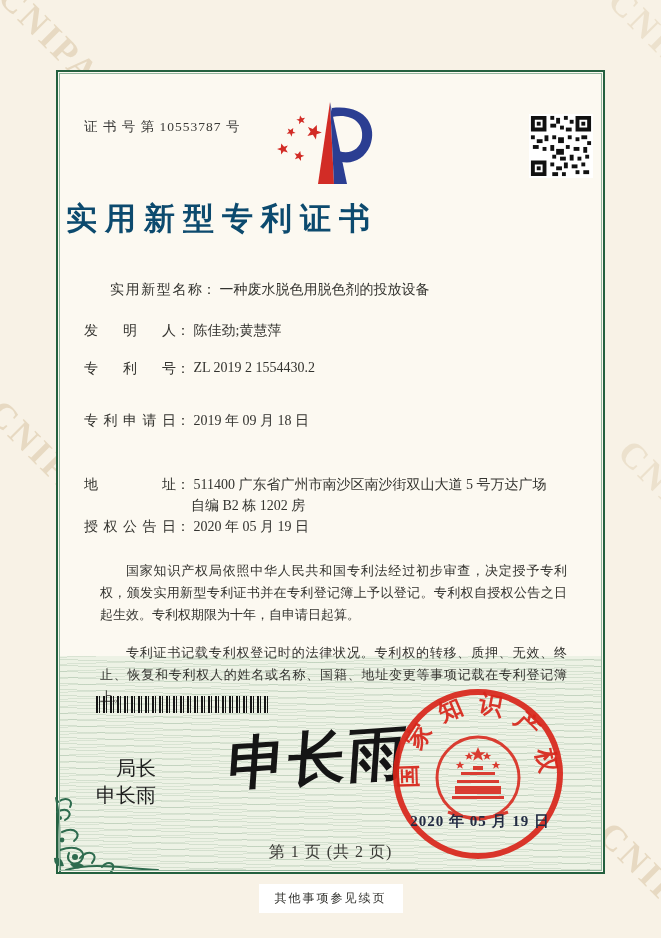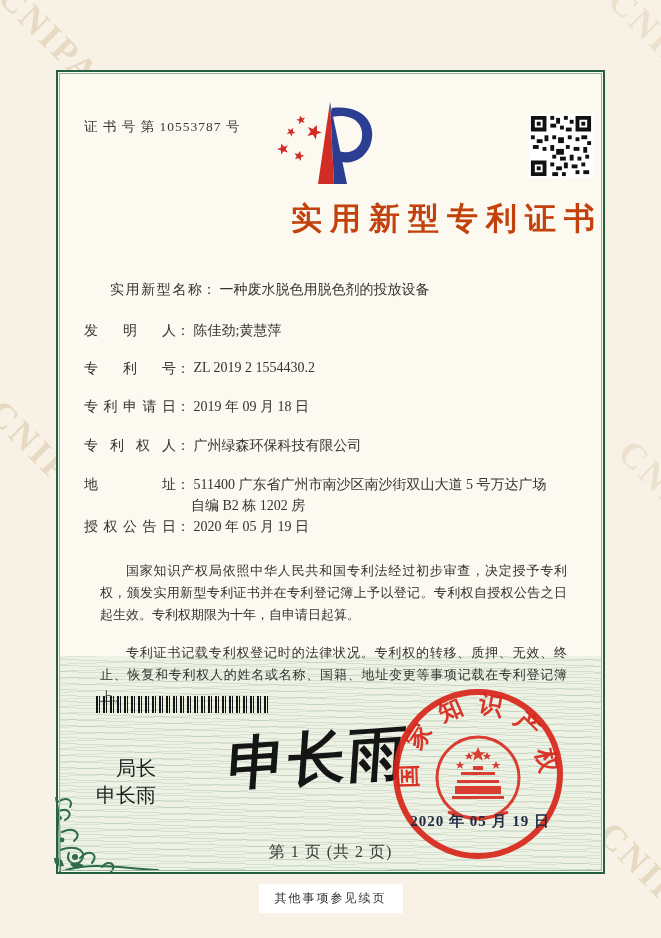--- a/index.html
+++ b/index.html
@@ -31,22 +31,22 @@
       repeating-linear-gradient(2deg, rgba(110,150,115,.20) 0 1px, transparent 1px 6px),
       repeating-linear-gradient(-2deg, rgba(110,150,115,.16) 0 1px, transparent 1px 7px);
   }
   .content{position:absolute;inset:0;z-index:1;}
   .cert-no{
     position:absolute;left:26px;top:46px;font-size:13.5px;color:#3a3a38;letter-spacing:1px;
   }
   .logo{position:absolute;left:212px;top:22px;}
   .qr{position:absolute;left:471px;top:42px;}
   .title{
-    position:absolute;left:0;top:126px;width:100%;text-align:right;
-    font-size:31px;font-weight:bold;letter-spacing:8px;text-indent:8px;color:#c2410c;
+    position:absolute;left:0;top:126px;width:100%;text-align:left;
+    font-size:31px;font-weight:bold;letter-spacing:8px;text-indent:8px;color:#0c4a6e;
   }
   .frow{position:absolute;left:26px;width:510px;font-size:14px;color:#33332f;}
   .flabel{
     display:inline-block;width:92px;text-align:justify;text-align-last:justify;
     vertical-align:top;color:#33332f;
   }
   .fcolon{display:inline-block;vertical-align:top;}
   .fvalue{display:inline-block;vertical-align:top;max-width:390px;}
   .addr2{margin-left:107px;margin-top:3px;}
   .grant2{position:absolute;left:286px;top:0;}
@@ -181,29 +181,25 @@
       <div class="frow" style="top:250px;">
         <span class="flabel">发明人</span><span class="fcolon">：</span>
         <span class="fvalue">陈佳劲;黄慧萍</span>
       </div>
 
       <div class="frow" style="top:288px;">
         <span class="flabel">专利号</span><span class="fcolon">：</span>
         <span class="fvalue">ZL 2019 2 1554430.2</span>
       </div>
 
-      <div class="frow" style="top:326px;">
+      <div class="frow" style="top:340px;">
         <span class="flabel">专利申请日</span><span class="fcolon">：</span>
         <span class="fvalue">2019 年 09 月 18 日</span>
       </div>
 
-      <div class="frow" style="top:365px;">
-        <span class="flabel">专利权人</span><span class="fcolon">：</span>
-        <span class="fvalue">广州绿森环保科技有限公司</span>
-      </div>
 
       <div class="frow" style="top:404px;">
         <span class="flabel">地址</span><span class="fcolon">：</span>
         <span class="fvalue">511400 广东省广州市南沙区南沙街双山大道 5 号万达广场</span>
         <div class="addr2">自编 B2 栋 1202 房</div>
       </div>
 
       <div class="frow" style="top:446px;">
         <span>
           <span class="flabel">授权公告日</span><span class="fcolon">：</span>

